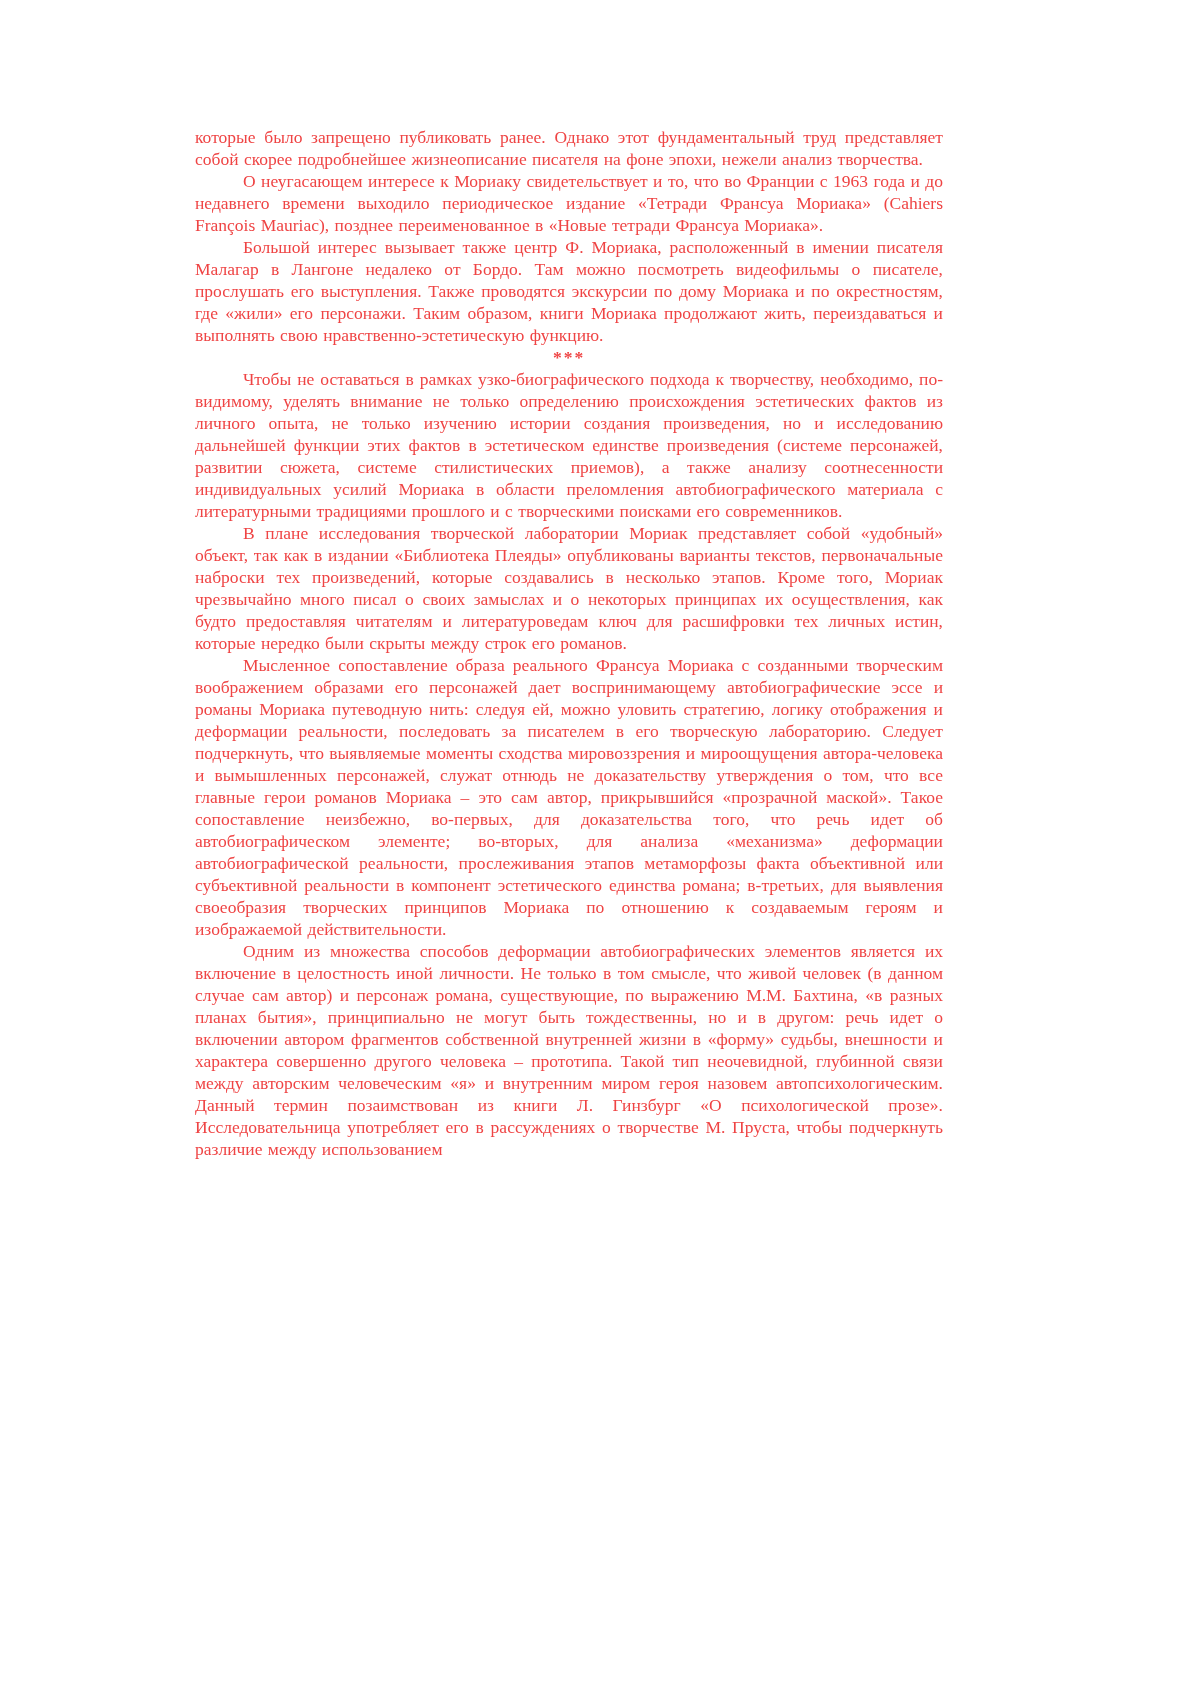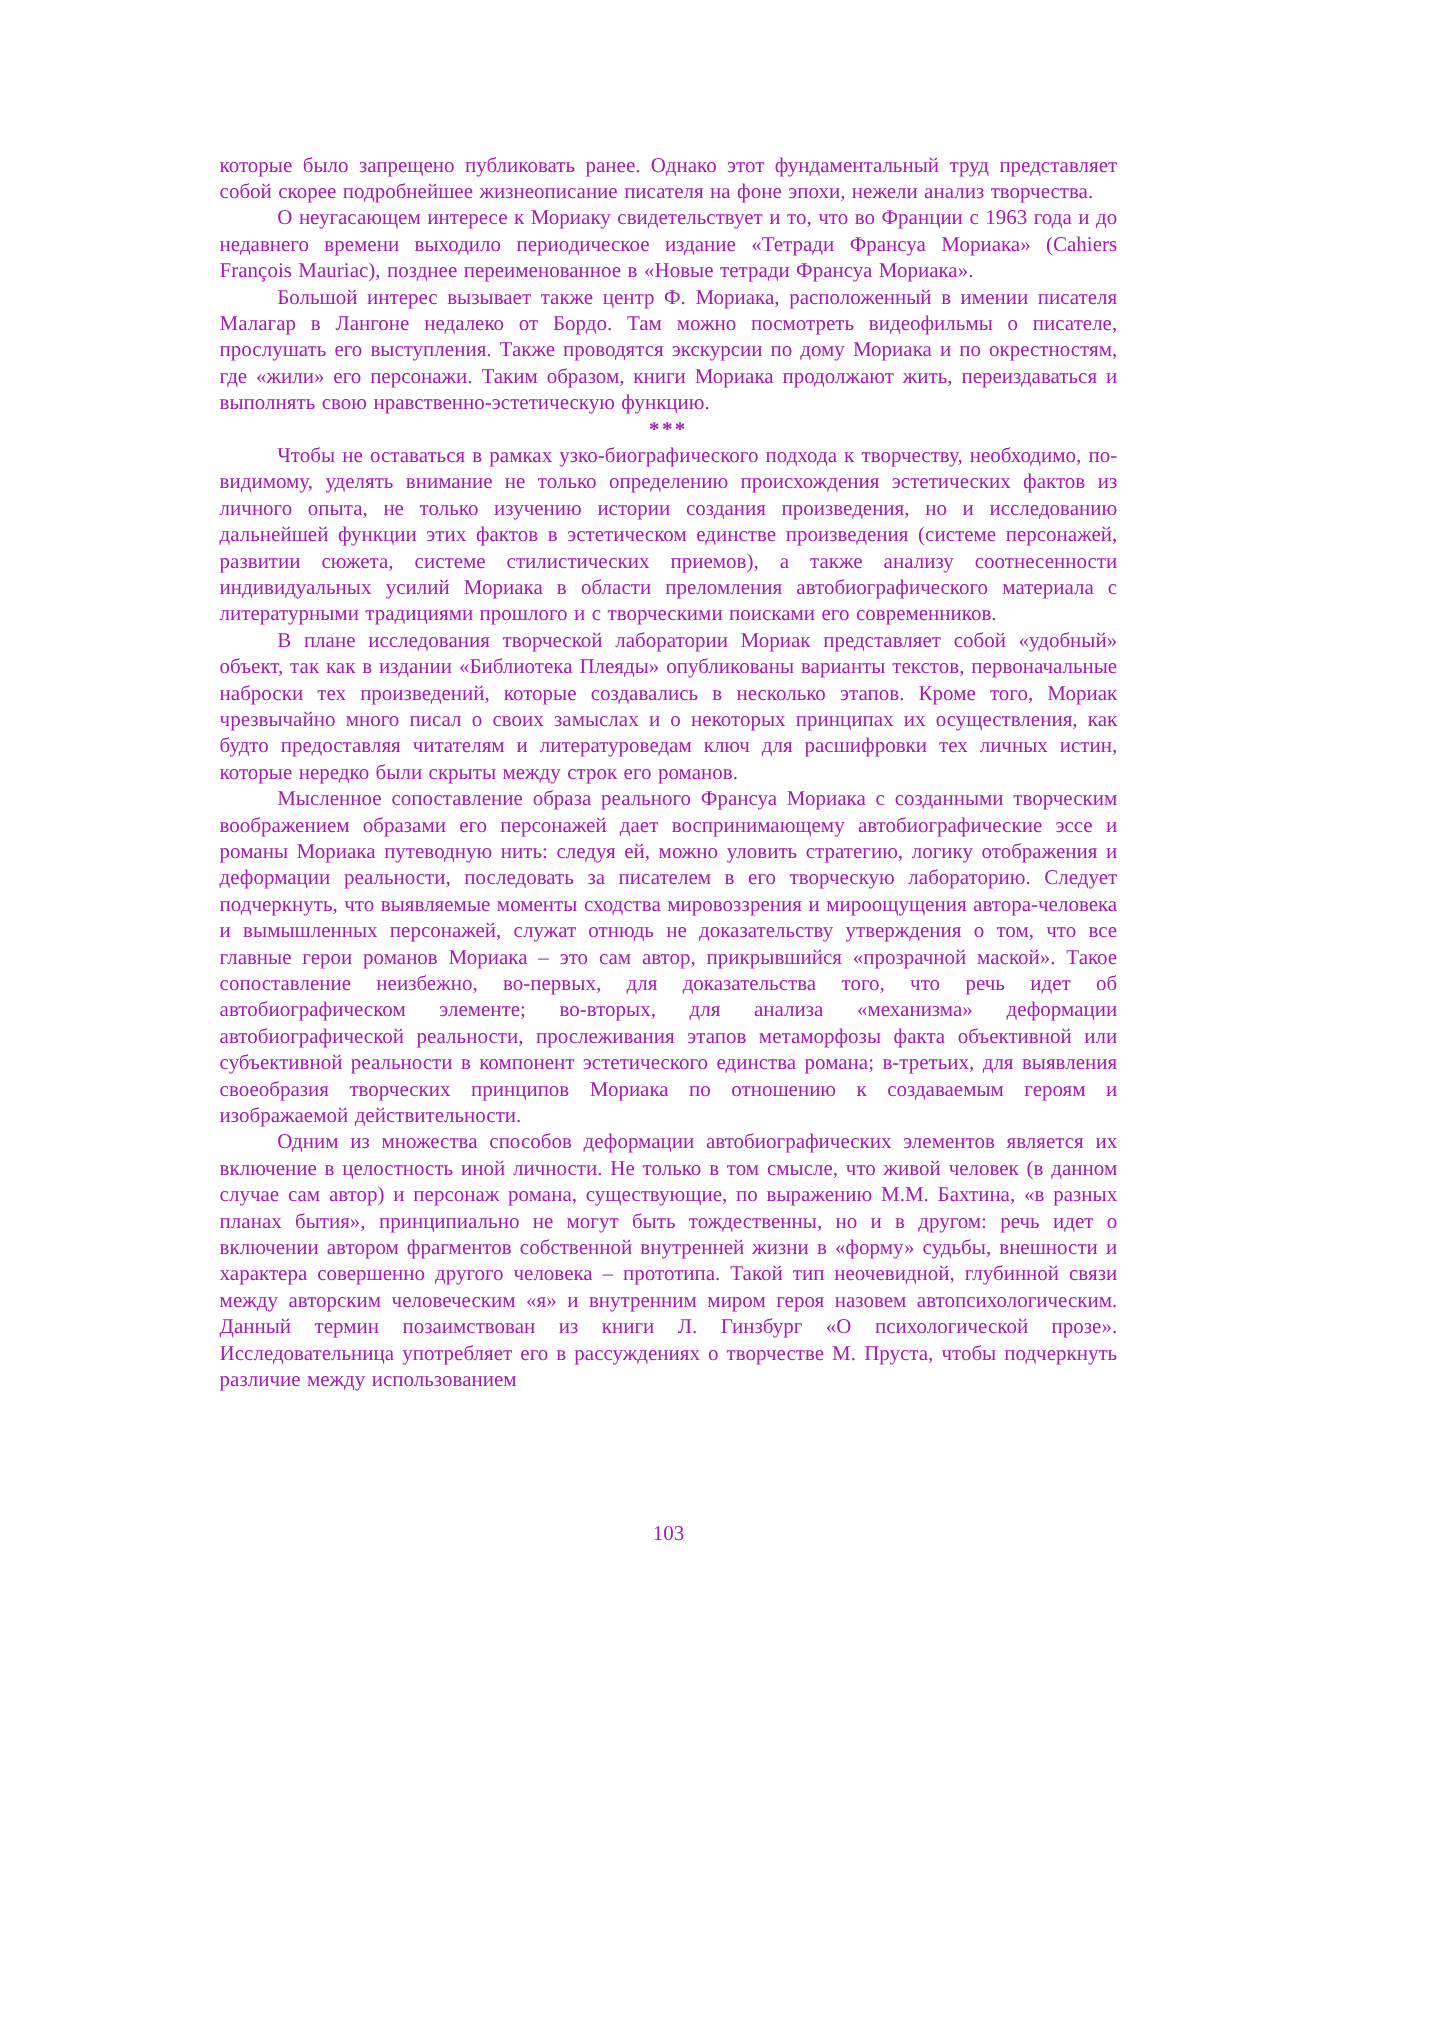--- a/index.html
+++ b/index.html
@@ -6,22 +6,23 @@
     margin: 0;
     padding: 0;
     background: #ffffff;
   }
   .page {
     position: relative;
     width: 1188px;
     height: 1697px;
     background: #ffffff;
     font-family: "Liberation Serif", "DejaVu Serif", serif;
-    color: #a21caf;
+    color: #ef4444;
     overflow: hidden;
+    margin-left: 12px;
   }
   .text-block {
     position: absolute;
     left: 183px;
     top: 126px;
     width: 748px;
     font-size: 17.5px;
     line-height: 22px;
   }
   p.para {
@@ -67,14 +68,13 @@
     <p class="para">Чтобы не оставаться в рамках узко-биографического подхода к творчеству, необходимо, по-видимому, уделять внимание не только определению происхождения эстетических фактов из личного опыта, не только изучению истории создания произведения, но и исследованию дальнейшей функции этих фактов в эстетическом единстве произведения (системе персонажей, развитии сюжета, системе стилистических приемов), а также анализу соотнесенности индивидуальных усилий Мориака в области преломления автобиографического материала с литературными традициями прошлого и с творческими поисками его современников.</p>
 
     <p class="para">В плане исследования творческой лаборатории Мориак представляет собой «удобный» объект, так как в издании «Библиотека Плеяды» опубликованы варианты текстов, первоначальные наброски тех произведений, которые создавались в несколько этапов. Кроме того, Мориак чрезвычайно много писал о своих замыслах и о некоторых принципах их осуществления, как будто предоставляя читателям и литературоведам ключ для расшифровки тех личных истин, которые нередко были скрыты между строк его романов.</p>
 
     <p class="para">Мысленное сопоставление образа реального Франсуа Мориака с созданными творческим воображением образами его персонажей дает воспринимающему автобиографические эссе и романы Мориака путеводную нить: следуя ей, можно уловить стратегию, логику отображения и деформации реальности, последовать за писателем в его творческую лабораторию. Следует подчеркнуть, что выявляемые моменты сходства мировоззрения и мироощущения автора-человека и вымышленных персонажей, служат отнюдь не доказательству утверждения о том, что все главные герои романов Мориака – это сам автор, прикрывшийся «прозрачной маской». Такое сопоставление неизбежно, во-первых, для доказательства того, что речь идет об автобиографическом элементе; во-вторых, для анализа «механизма» деформации автобиографической реальности, прослеживания этапов метаморфозы факта объективной или субъективной реальности в компонент эстетического единства романа; в-третьих, для выявления своеобразия творческих принципов Мориака по отношению к создаваемым героям и изображаемой действительности.</p>
 
     <p class="para">Одним из множества способов деформации автобиографических элементов является их включение в целостность иной личности. Не только в том смысле, что живой человек (в данном случае сам автор) и персонаж романа, существующие, по выражению М.М. Бахтина, «в разных планах бытия», принципиально не могут быть тождественны, но и в другом: речь идет о включении автором фрагментов собственной внутренней жизни в «форму» судьбы, внешности и характера совершенно другого человека – прототипа. Такой тип неочевидной, глубинной связи между авторским человеческим «я» и внутренним миром героя назовем автопсихологическим. Данный термин позаимствован из книги Л. Гинзбург «О психологической прозе». Исследовательница употребляет его в рассуждениях о творчестве М. Пруста, чтобы подчеркнуть различие между использованием</p>
 
   </div>
 
-  <div class="page-number">103</div>
 </div>
 
 </body></html>

